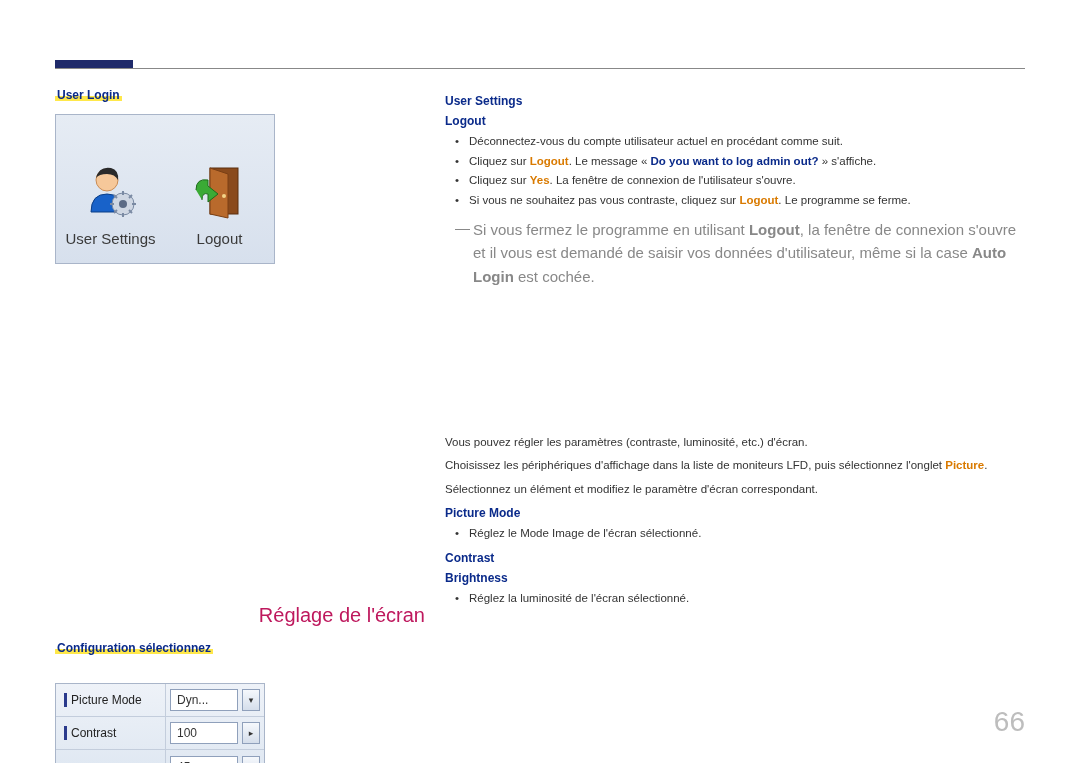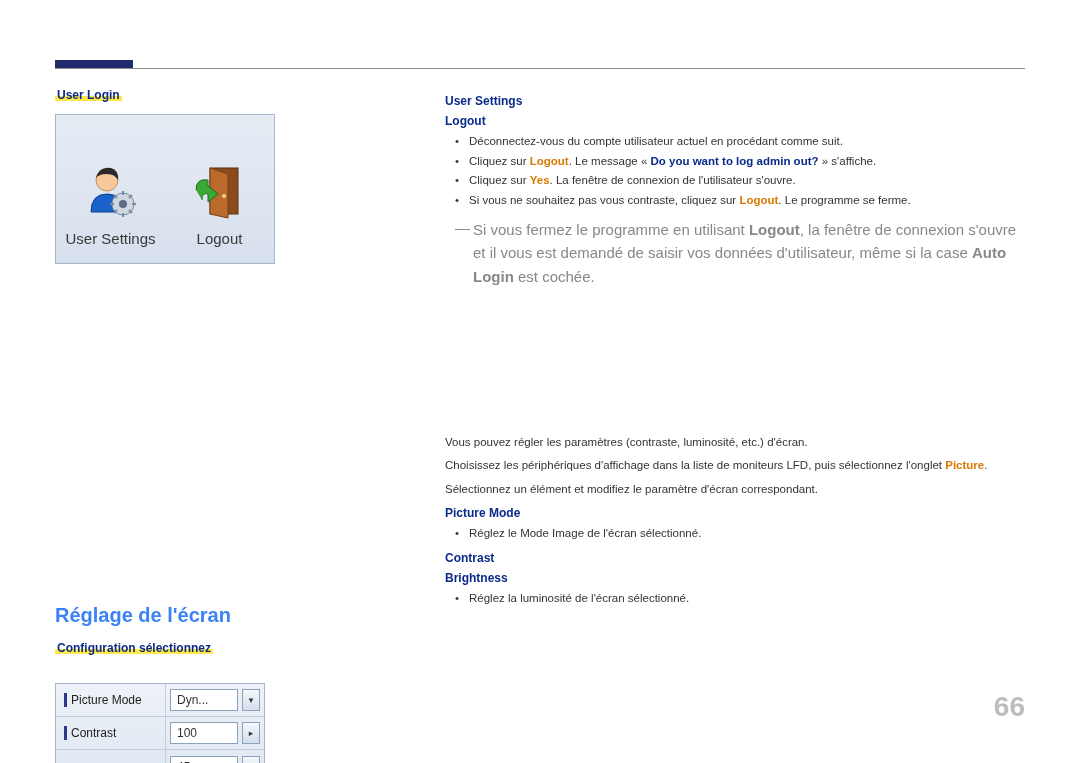--- a/index.html
+++ b/index.html
@@ -46,23 +46,24 @@
     color: #0a2a8a;
     font-weight: bold;
     font-size: 12px;
     background: linear-gradient(transparent 55%, #ffe84a 55%, #ffe84a 95%, transparent 95%);
     display: inline;
     padding: 0 2px;
   }
   .h-blue-wrap { margin-bottom: 12px; }
   .black-title {
     font-size: 20px;
-    font-weight: 700;
-    color: #3b82f6;
+    font-weight: 400;
+    color: #be185d;
     margin-bottom: 14px;
+    text-align: right;
   }
   .section2 { margin-top: 340px; }
   
   .panel-login {
     width: 220px;
     height: 150px;
     background: linear-gradient(#e6ecf4, #d7e0ed);
     border: 1px solid #a9b5c9;
     display: flex;
   }
@@ -145,24 +146,24 @@
     position: relative;
     line-height: 1.55;
   }
   .note::before {
     content:"―"; position:absolute; left:10px; top:-2px; color:#888;
   }
   .para { font-size: 11.5px; color:#333; line-height:1.7; margin-bottom:4px; }
   .page-num {
     position:absolute;
     right: 55px;
-    bottom: 40px;
+    bottom: 25px;
     font-size: 28px;
     color: #bdbdbd;
-    font-weight: 700;
+    font-weight: 400;
   }
 </style>
 </head>
 <body>
 
 <div class="topbar-accent"></div>
 <div class="topbar"></div>
 
 <div class="page">
   <div class="cols">

